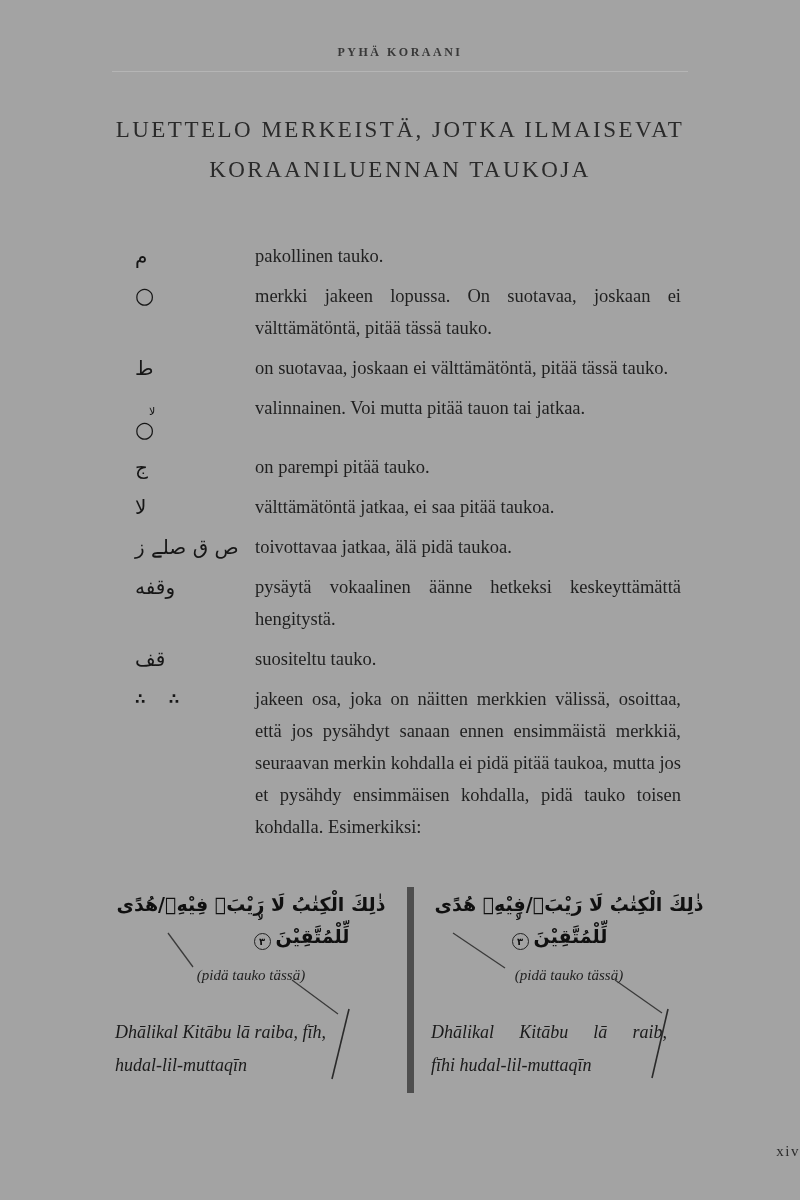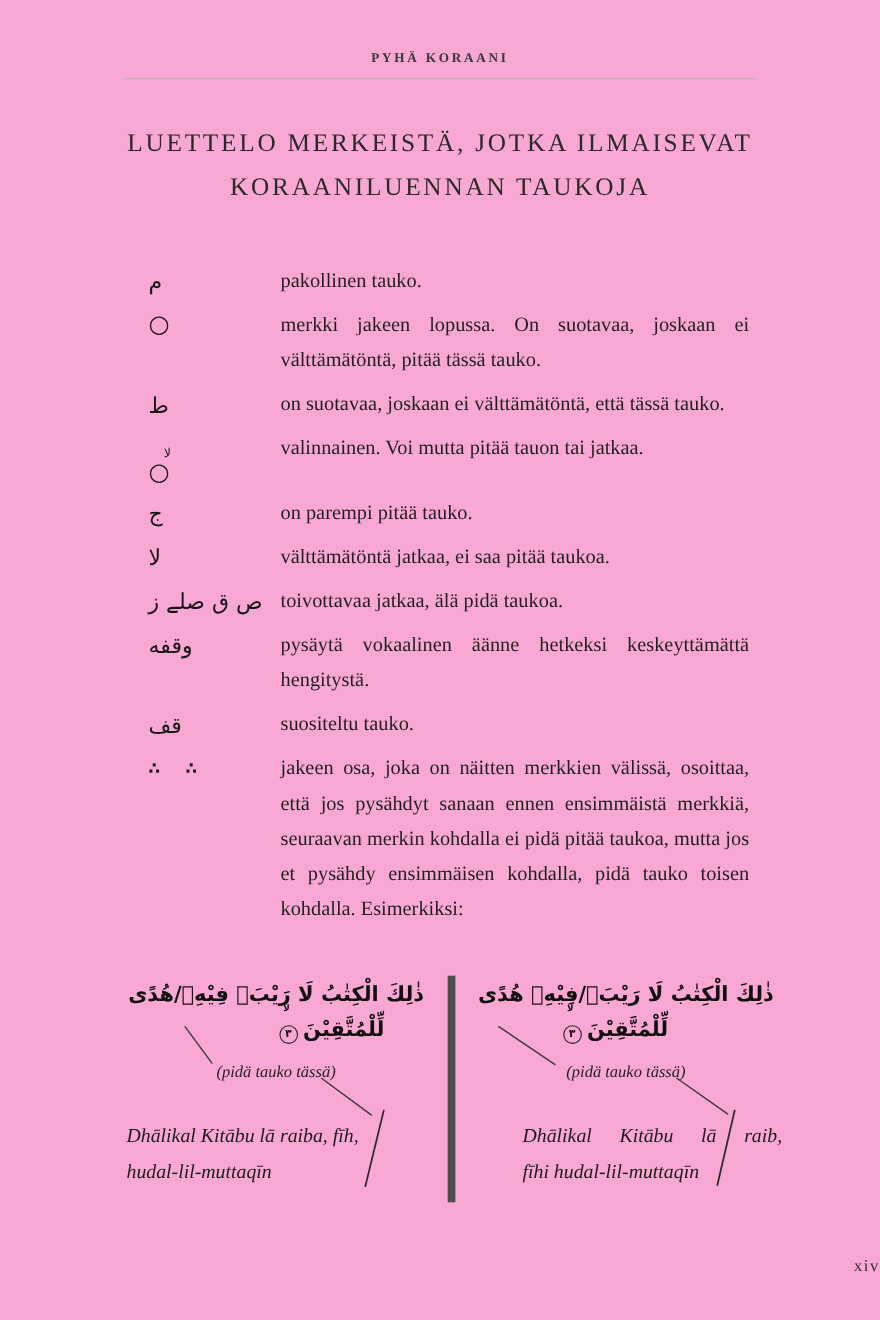--- a/index.html
+++ b/index.html
@@ -1,19 +1,19 @@
 <!DOCTYPE html>
 <html style="--text: #1f1f1f; --title: #2a2a2a; --rule: #b5b5b5; --divider: #4e4e4e; --line: #3a3a3a;"><head>
 <meta charset="utf-8">
 <style>
   :root{
     --text:#1f1f1f; --title:#2a2a2a; --rule:#b5b5b5; --divider:#4e4e4e; --line:#3a3a3a;
   }
   html,body{margin:0;padding:0;background:#fff;}
-  .page{position:relative;width:800px;height:1200px;background:#f9a8d4;overflow:hidden;
+  .page{position:relative;width:800px;height:1200px;background:#a3a3a3;overflow:hidden;
         font-family:"Liberation Serif","DejaVu Serif",serif;color:var(--text);}
 
   .running-header{position:absolute;top:45px;left:0;width:100%;text-align:center;
     font-size:12px;font-weight:bold;letter-spacing:2.5px;color:#383838;}
   .header-rule{position:absolute;top:71px;left:112px;width:576px;height:1px;background:var(--rule);}
 
   .title{position:absolute;top:110px;left:100px;width:600px;text-align:center;
     font-size:23px;font-weight:normal;letter-spacing:2.5px;line-height:40px;color:var(--title);margin:0;}
 
   .marks-list{position:absolute;top:240px;left:135px;width:546px;}
@@ -37,21 +37,21 @@
   .ex-left .ar2{transform:translateX(48px);}
   .ex-right .ar2{transform:translateX(-12px);}
   .ayah-wrap{position:relative;display:inline-block;margin:0 5px;vertical-align:middle;}
   .ayah-circle{display:inline-flex;width:15px;height:15px;border:1.2px solid #222;border-radius:50%;
     align-items:center;justify-content:center;font-size:10px;font-weight:bold;line-height:1;}
   .ayah-top{position:absolute;top:-9px;left:4px;font-size:8px;font-weight:bold;line-height:8px;}
   .note{position:absolute;top:84px;left:0;right:0;text-align:center;font-style:italic;
         font-size:15px;color:var(--text);}
   .translit{position:absolute;top:133px;font-style:italic;font-size:18px;line-height:33px;color:#1a1a1a;}
   .ex-left .translit{left:10px;width:226px;}
-  .ex-right .translit{left:8px;width:236px;margin-left:44px;}
+  .ex-right .translit{left:8px;width:236px;}
   .tl1{white-space:nowrap;}
   .ex-right .tl1{white-space:normal;text-align:justify;text-align-last:justify;}
   .lines{position:absolute;left:0;top:0;width:292px;height:215px;pointer-events:none;}
 
   .page-number{position:absolute;top:1143px;left:0;width:100%;text-align:right;
     font-size:15px;letter-spacing:1.5px;color:#2c2c2c;}
 </style>
 </head>
 <body>
 
@@ -72,21 +72,21 @@
       <div class="desc">pakollinen tauko.</div>
     </div>
 
     <div class="row">
       <div class="sym sym-circle">○</div>
       <div class="desc">merkki jakeen lopussa. On suotavaa, joskaan ei välttämätöntä, pitää tässä tauko.</div>
     </div>
 
     <div class="row">
       <div class="sym">ط</div>
-      <div class="desc">on suotavaa, joskaan ei välttämätöntä, että tässä tauko.</div>
+      <div class="desc">on suotavaa, joskaan ei välttämätöntä, pitää tässä tauko.</div>
     </div>
 
     <div class="row">
       <div class="sym">
         <span class="sym-stack">
           <span class="stack-top">لا</span>
           <span class="stack-bottom">○</span>
         </span>
       </div>
       <div class="desc">valinnainen. Voi mutta pitää tauon tai jatkaa.</div>

